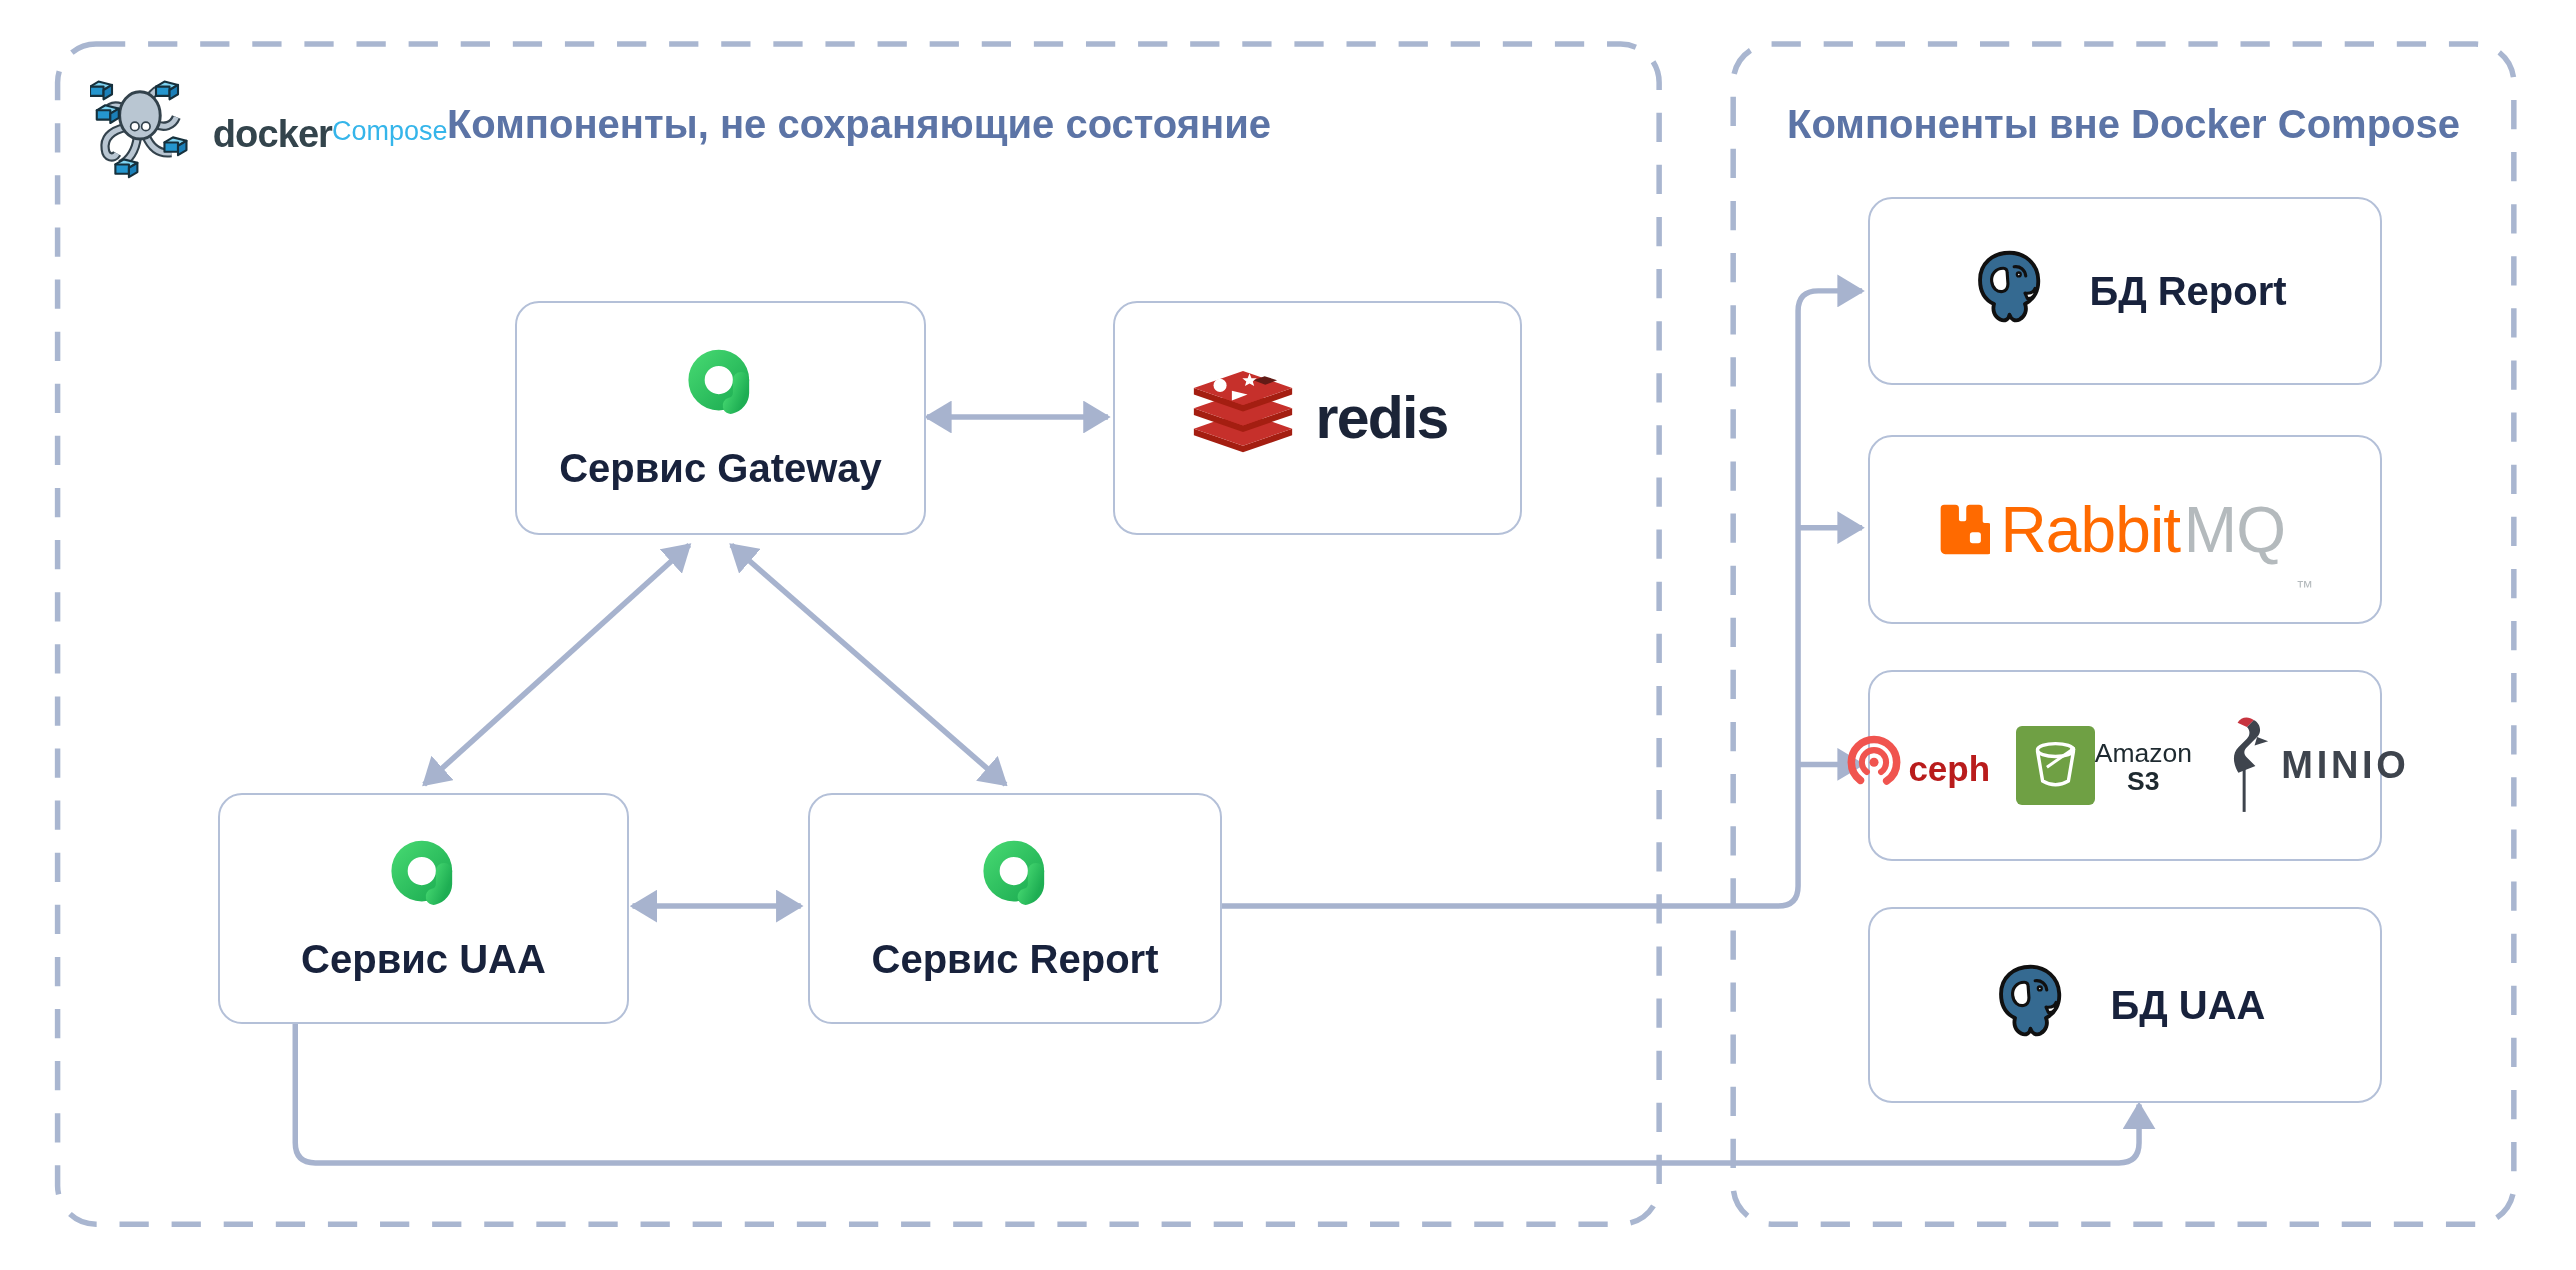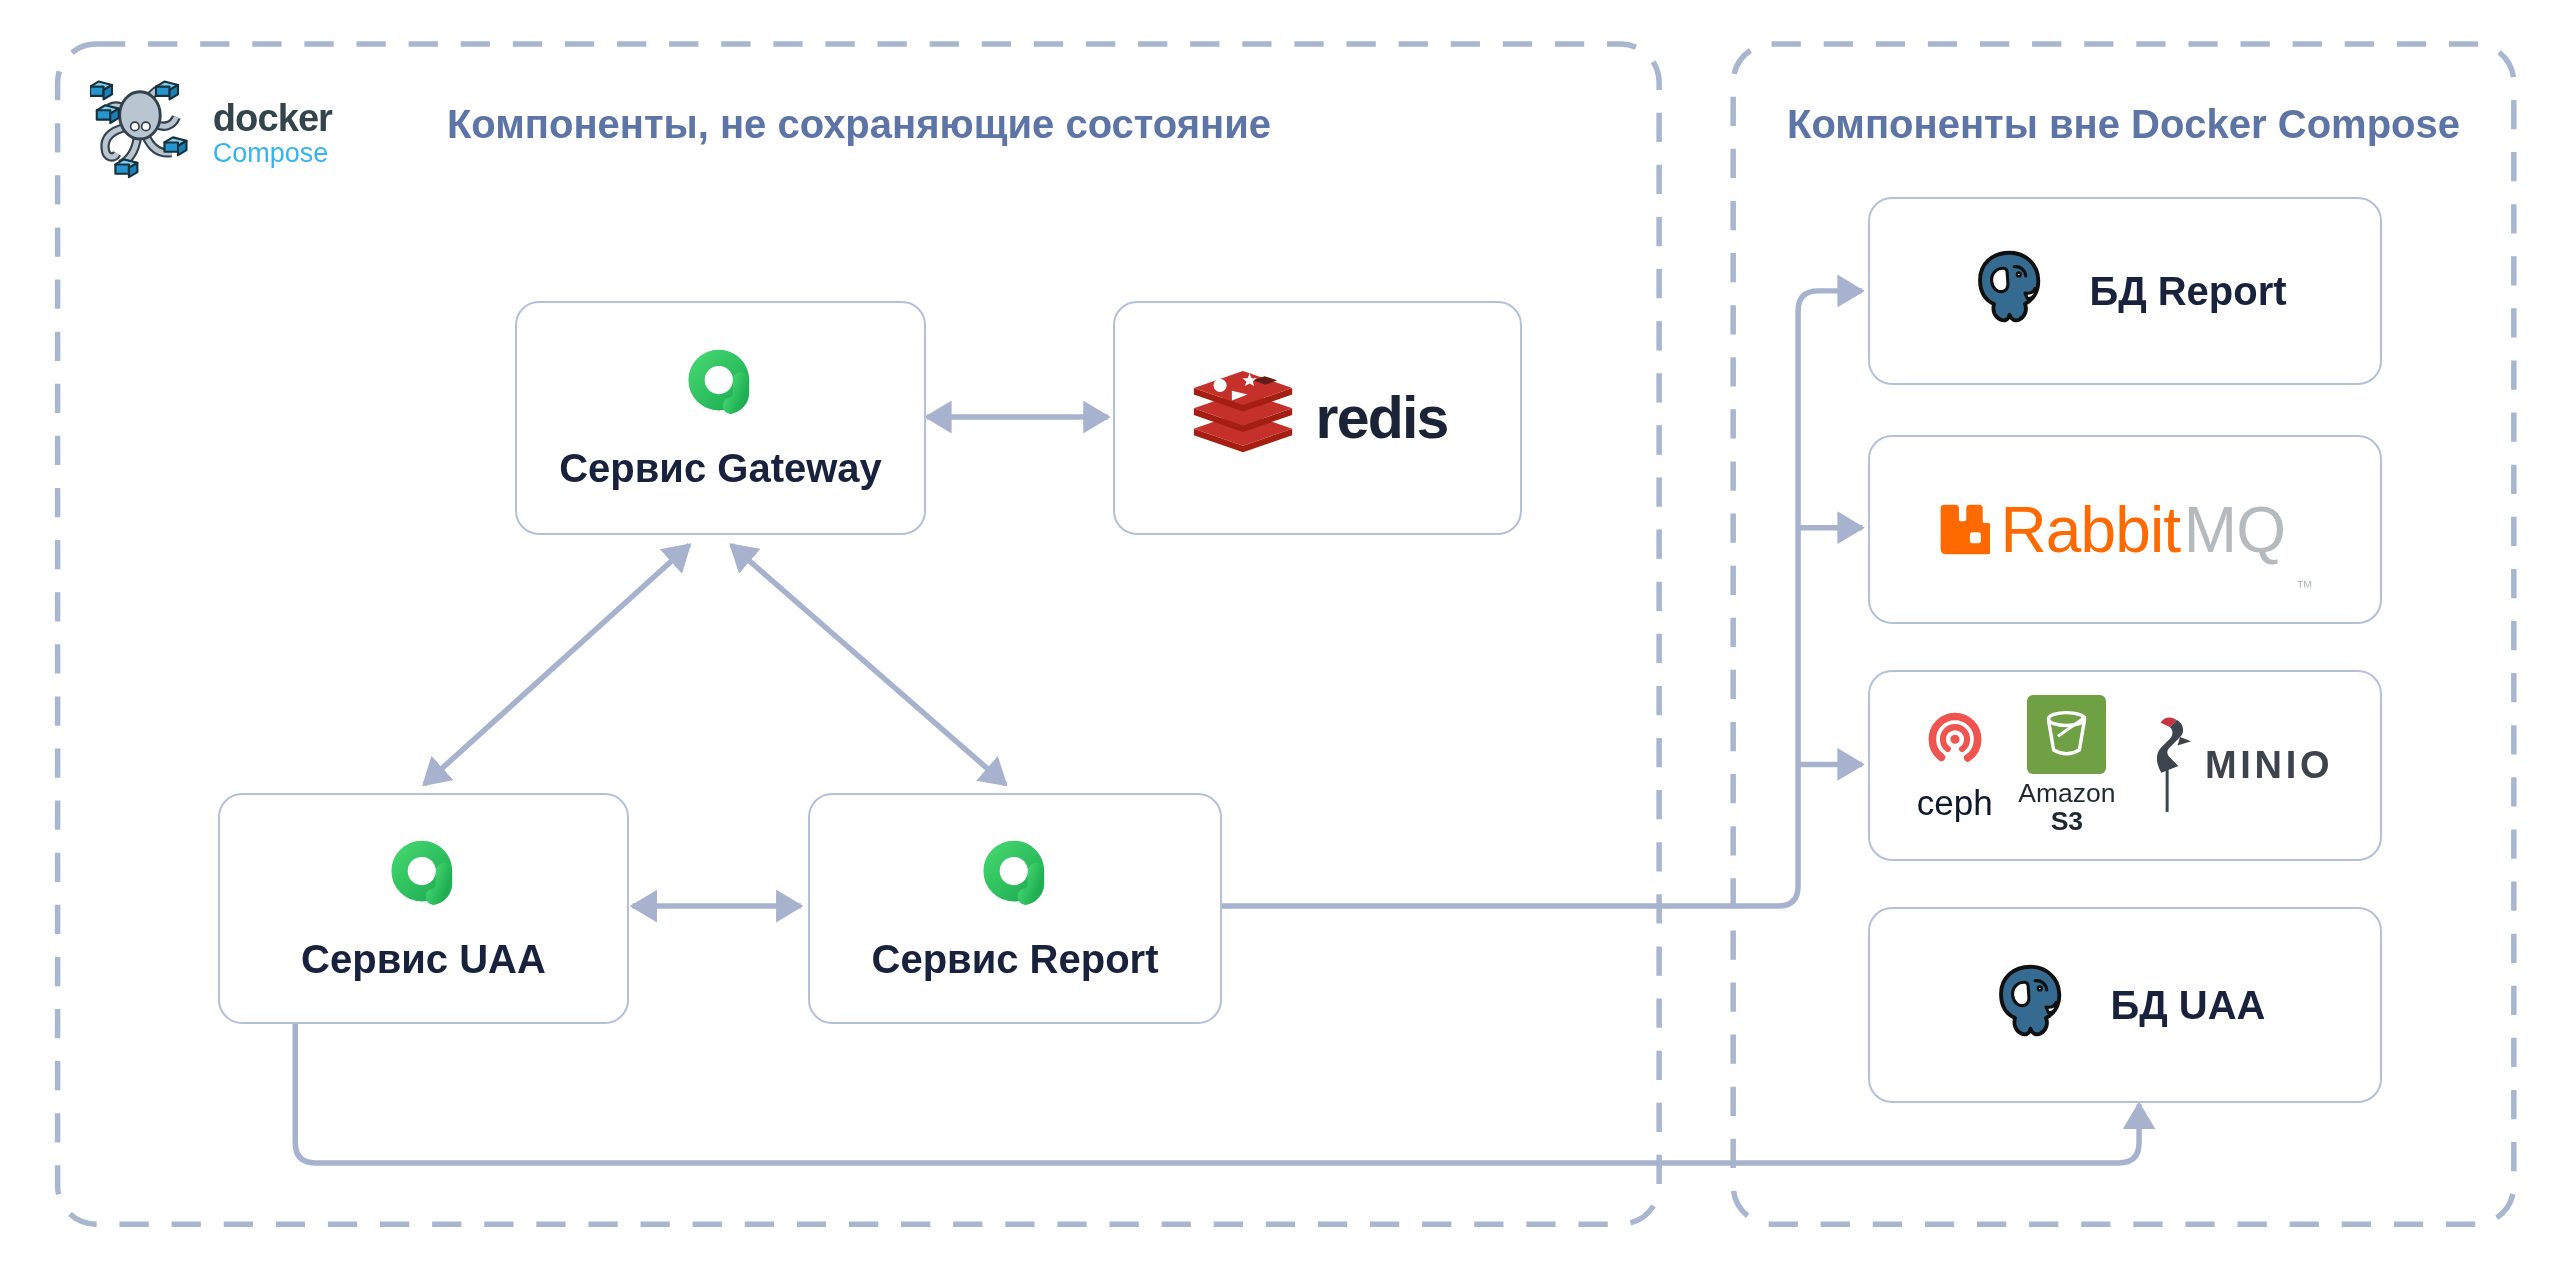--- a/index.html
+++ b/index.html
@@ -12,28 +12,28 @@
        border:2.7px solid #B4C0D8;border-radius:24px;
        display:flex;align-items:center;justify-content:center;}
   .col{flex-direction:column;}
   .node-label{font-size:40px;font-weight:bold;color:#18223C;white-space:nowrap;}
   .svc{gap:24px;}
   .dbrow{gap:33px;}
   .redis-word{font-size:59px;font-weight:bold;color:#1B2437;letter-spacing:-1.8px;}
   .rab-word{font-size:64px;color:#FF6A00;letter-spacing:-0.9px;}
   .mq-word{font-size:64px;color:#B4BABD;letter-spacing:-0.9px;}
   .tm{font-size:17.4px;color:#B4BABD;align-self:flex-end;margin-bottom:24px;}
-  .ceph-label{font-size:35px;font-weight:normal;color:#0f172a;margin-top:6px;}
+  .ceph-label{font-size:35px;font-weight:bold;color:#b91c1c;margin-top:6px;}
   .s3-label{font-size:26.5px;color:#1E2A30;line-height:1.05;margin-top:5.5px;text-align:center;}
   .s3-bold{font-weight:bold;}
   .minio-label{font-size:38px;font-weight:bold;color:#3E444D;letter-spacing:3.7px;margin-left:12.8px;}
   .dockerlogo{position:absolute;left:90px;top:80px;z-index:2;display:flex;align-items:center;gap:12.8px;}
   .docker-word{font-size:38px;font-weight:bold;color:#33444C;letter-spacing:-0.9px;line-height:1;}
   .compose-word{font-size:27px;color:#35B5EA;line-height:1.2;}
-  .stack{display:flex;flex-direction:column;align-items:center;}
+  .stack{display:flex;flex-direction:row;align-items:center;}
 </style>
 </head>
 <body>
 
 <svg width="0" height="0" style="position:absolute">
   <defs>
     <linearGradient id="greenA" x1="0%" y1="0%" x2="100%" y2="100%">
       <stop offset="0" stop-color="#42D46E"></stop>
         <stop offset="1" stop-color="#1EAE53"></stop>
     </linearGradient>

